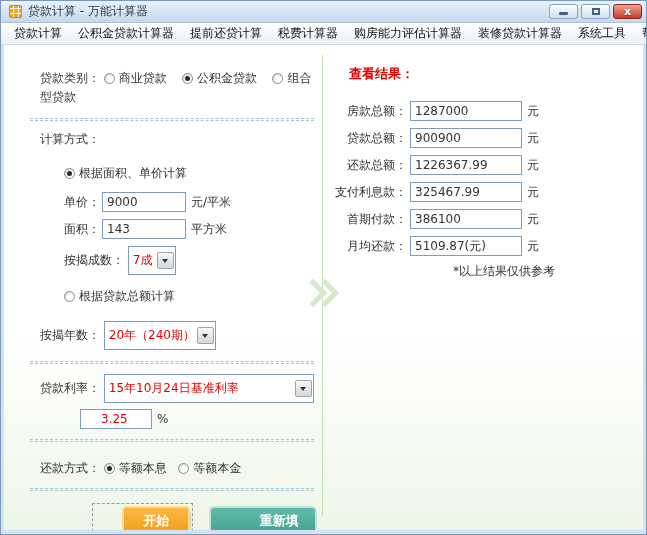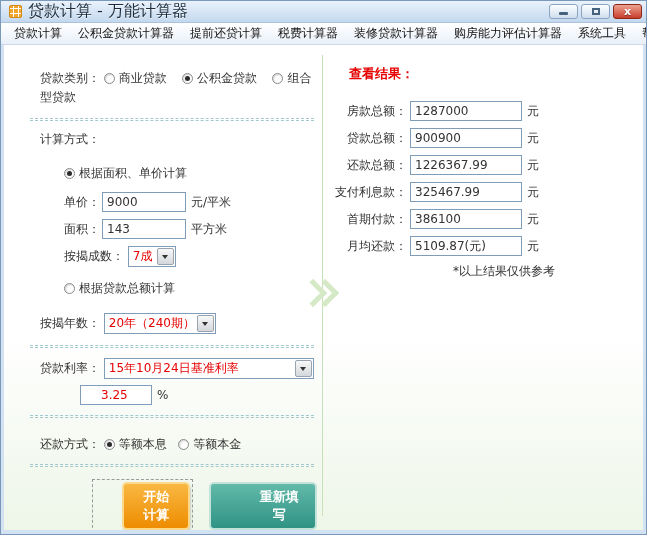--- a/index.html
+++ b/index.html
@@ -11,21 +11,21 @@
 
   
   .titlebar { height:22px; background:linear-gradient(#eaf2fc,#c3d8ee);
               display:flex; align-items:center; padding:0 4px; border-bottom:1px solid #aac2dc; }
   .app-icon { width:13px; height:13px; margin:0 6px 0 4px; border-radius:2px;
               background-color:#f2a52a;
               background-image:
                 linear-gradient(90deg, transparent 3px,#fff 3px,#fff 4px,transparent 4px,transparent 8px,#fff 8px,#fff 9px,transparent 9px),
                 linear-gradient(0deg, transparent 3px,#fff 3px,#fff 4px,transparent 4px,transparent 8px,#fff 8px,#fff 9px,transparent 9px);
               border:1px solid #d08a18; }
-  .title-text { color:#1c2c3c; font-size:16px; text-shadow:0 1px 0 rgba(255,255,255,.7); }
+  .title-text { color:#1c2c3c; font-size:12px; text-shadow:0 1px 0 rgba(255,255,255,.7); }
   .win-controls { margin-left:auto; display:flex; gap:3px; }
   .win-btn { width:29px; height:15px; border-radius:3px; border:1px solid #8ba4bf;
              background:linear-gradient(#fdfeff,#cfdeed); display:flex; align-items:center;
              justify-content:center; cursor:pointer; }
   .win-btn .dash { width:9px; height:3px; background:#44627e; border-radius:1px; margin-top:4px; }
   .win-btn .box { width:8px; height:7px; border:2px solid #44627e; }
   .win-btn.close { background:linear-gradient(#eda394,#c83d2a); border-color:#8f2717; }
   .win-btn.close .x { color:#fff; font-weight:bold; font-size:11px; line-height:1;
                       text-shadow:0 1px 1px rgba(0,0,0,.4); }
 
@@ -65,21 +65,21 @@
            border:1px solid #8a8a8a; background:#fff; vertical-align:-2px; margin-right:4px;
            box-shadow:inset 1px 1px 2px rgba(0,0,0,.18); }
   .radio.checked::after { content:''; display:block; width:5px; height:5px; margin:2px;
                           border-radius:50%; background:#2b2b2b; }
   .radio-opt { cursor:pointer; white-space:nowrap; }
 
   input.box { height:20px; border:1px solid #7f9db9; padding:0 4px; font-size:12px;
               color:#333; font-family:inherit; background:#fff; }
   input.red-val { color:#e60000;padding-left:20px; }
 
-  .select { display:inline-flex; align-items:center; height:21px; border:1px solid #7f9db9;
+  .select { display:inline-flex; align-items:center; height:29px; border:1px solid #7f9db9;
             background:#fff; vertical-align:middle; cursor:pointer; }
   .select .val { flex:1; padding:0 4px; color:#e60000; white-space:nowrap; overflow:hidden; }
   .select .arrow-btn { width:17px; height:17px; margin:1px; border:1px solid #9aa4ae;
                        border-radius:2px; background:linear-gradient(#f8f8f8,#d4d8dc);
                        display:flex; align-items:center; justify-content:center; }
   .select .arrow-btn i { width:0; height:0; border:3px solid transparent;
                          border-top:4px solid #333; margin-top:4px; }
 
   .inline-label { display:inline-block; }
   .suffix { margin-left:5px; }
@@ -119,22 +119,22 @@
           <span class="x">x</span>
         </span>
     </span>
   </div>
 
   <div class="menubar">
     <span class="menu-item">贷款计算</span>
     <span class="menu-item">公积金贷款计算器</span>
     <span class="menu-item">提前还贷计算</span>
     <span class="menu-item">税费计算器</span>
+    <span class="menu-item">购房能力评估计算器</span>
     <span class="menu-item">装修贷款计算器</span>
-    <span class="menu-item">购房能力评估计算器</span>
     <span class="menu-item">系统工具</span>
     <span class="menu-item">帮助(H)</span>
   </div>
 
   <div class="content">
 
     <div class="v-divider"></div>
     <div class="chevrons">
       <span class="chev c1"></span>
         <span class="chev c2"></span>

